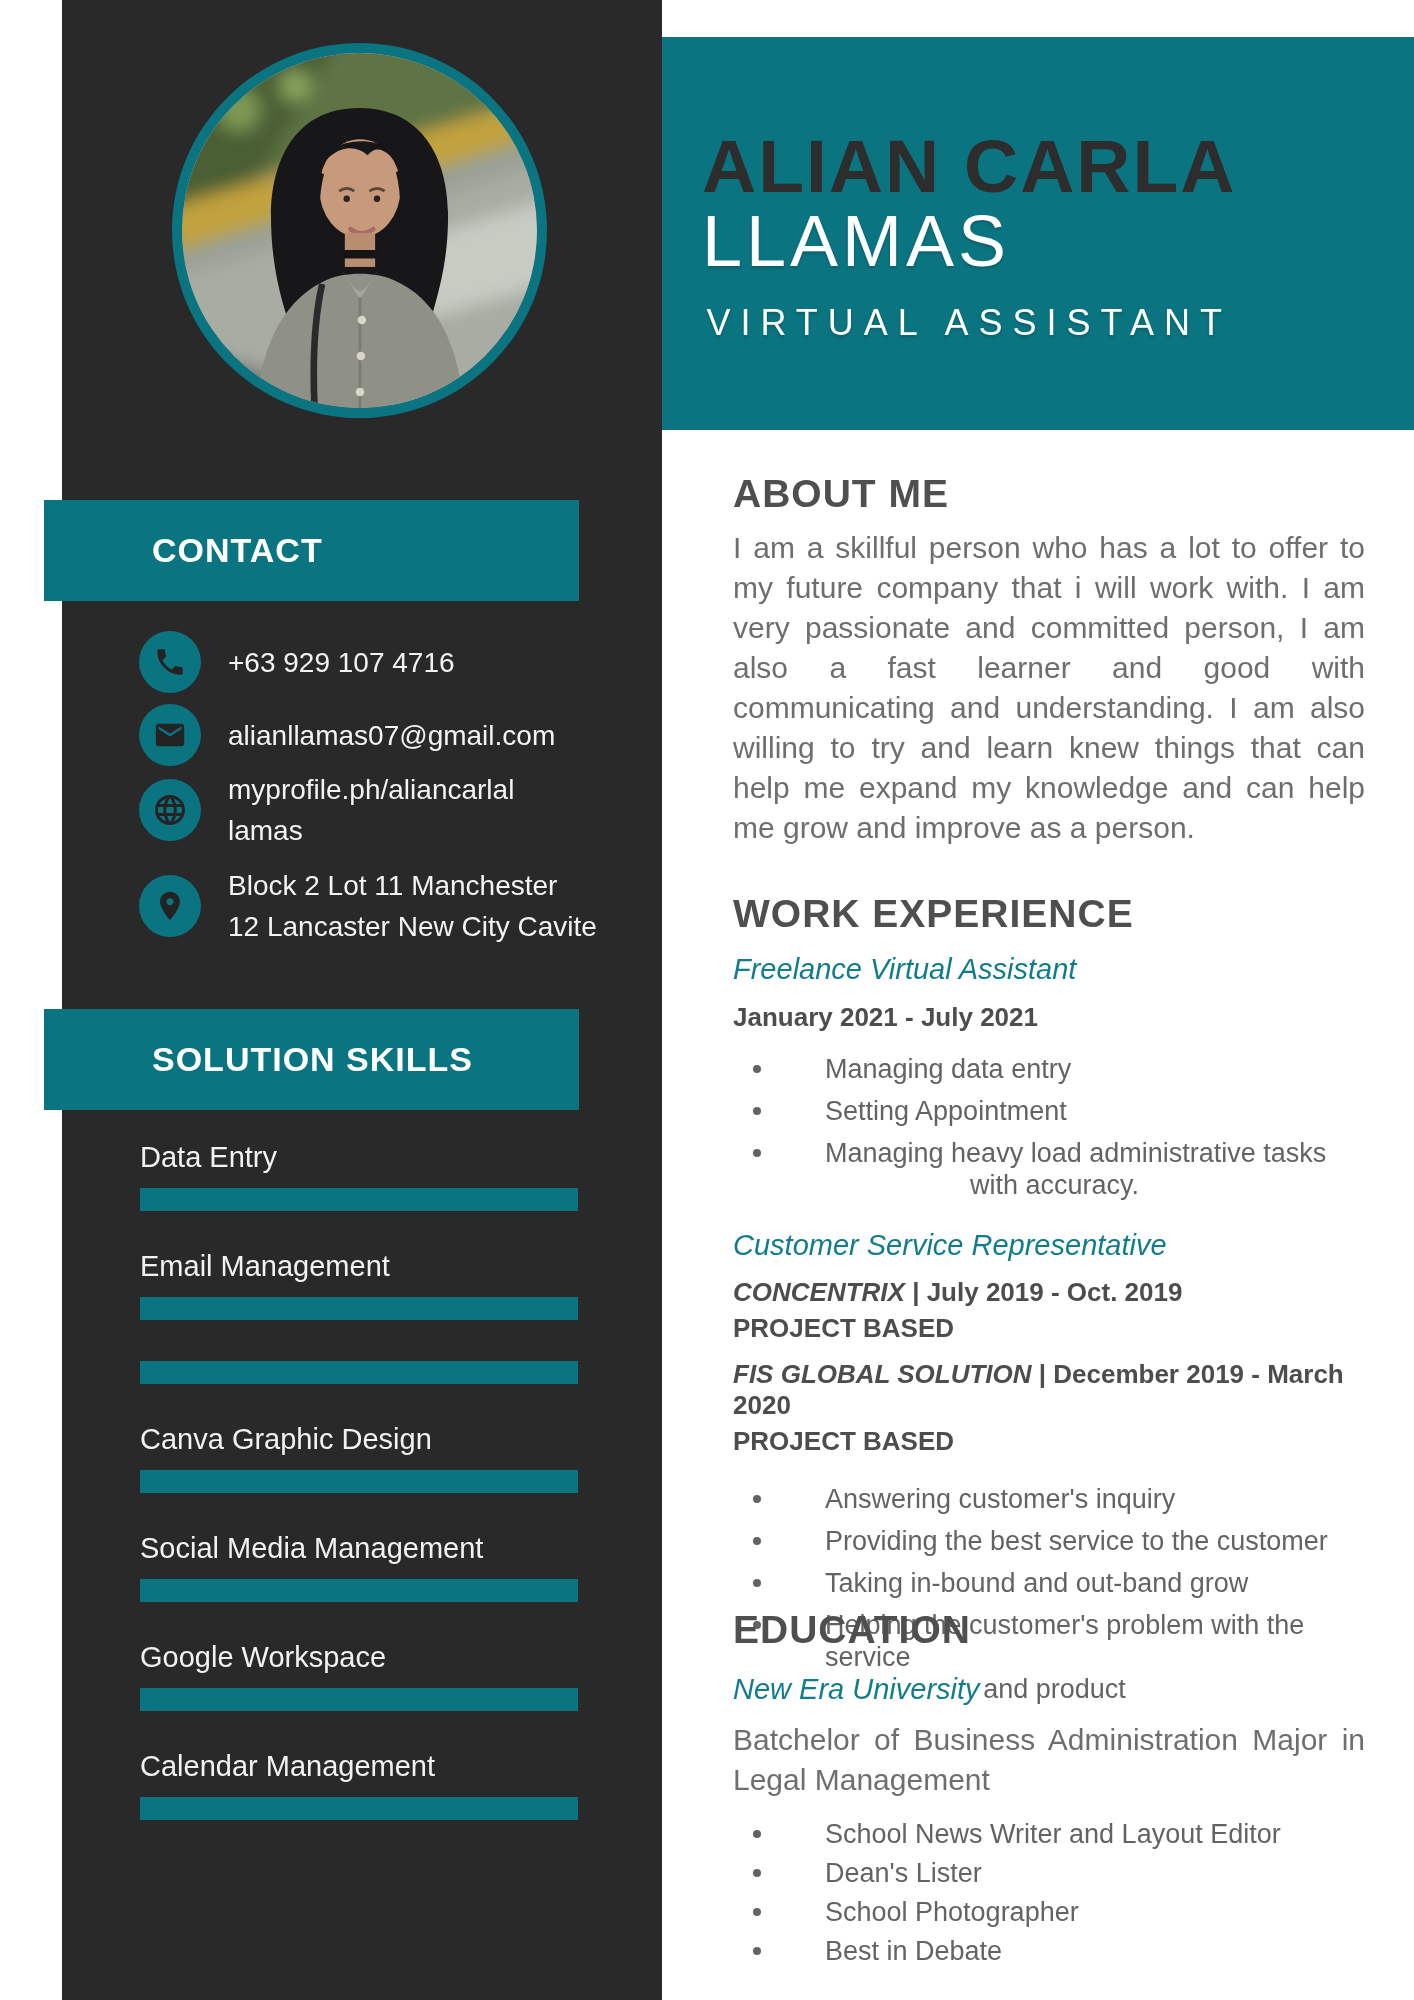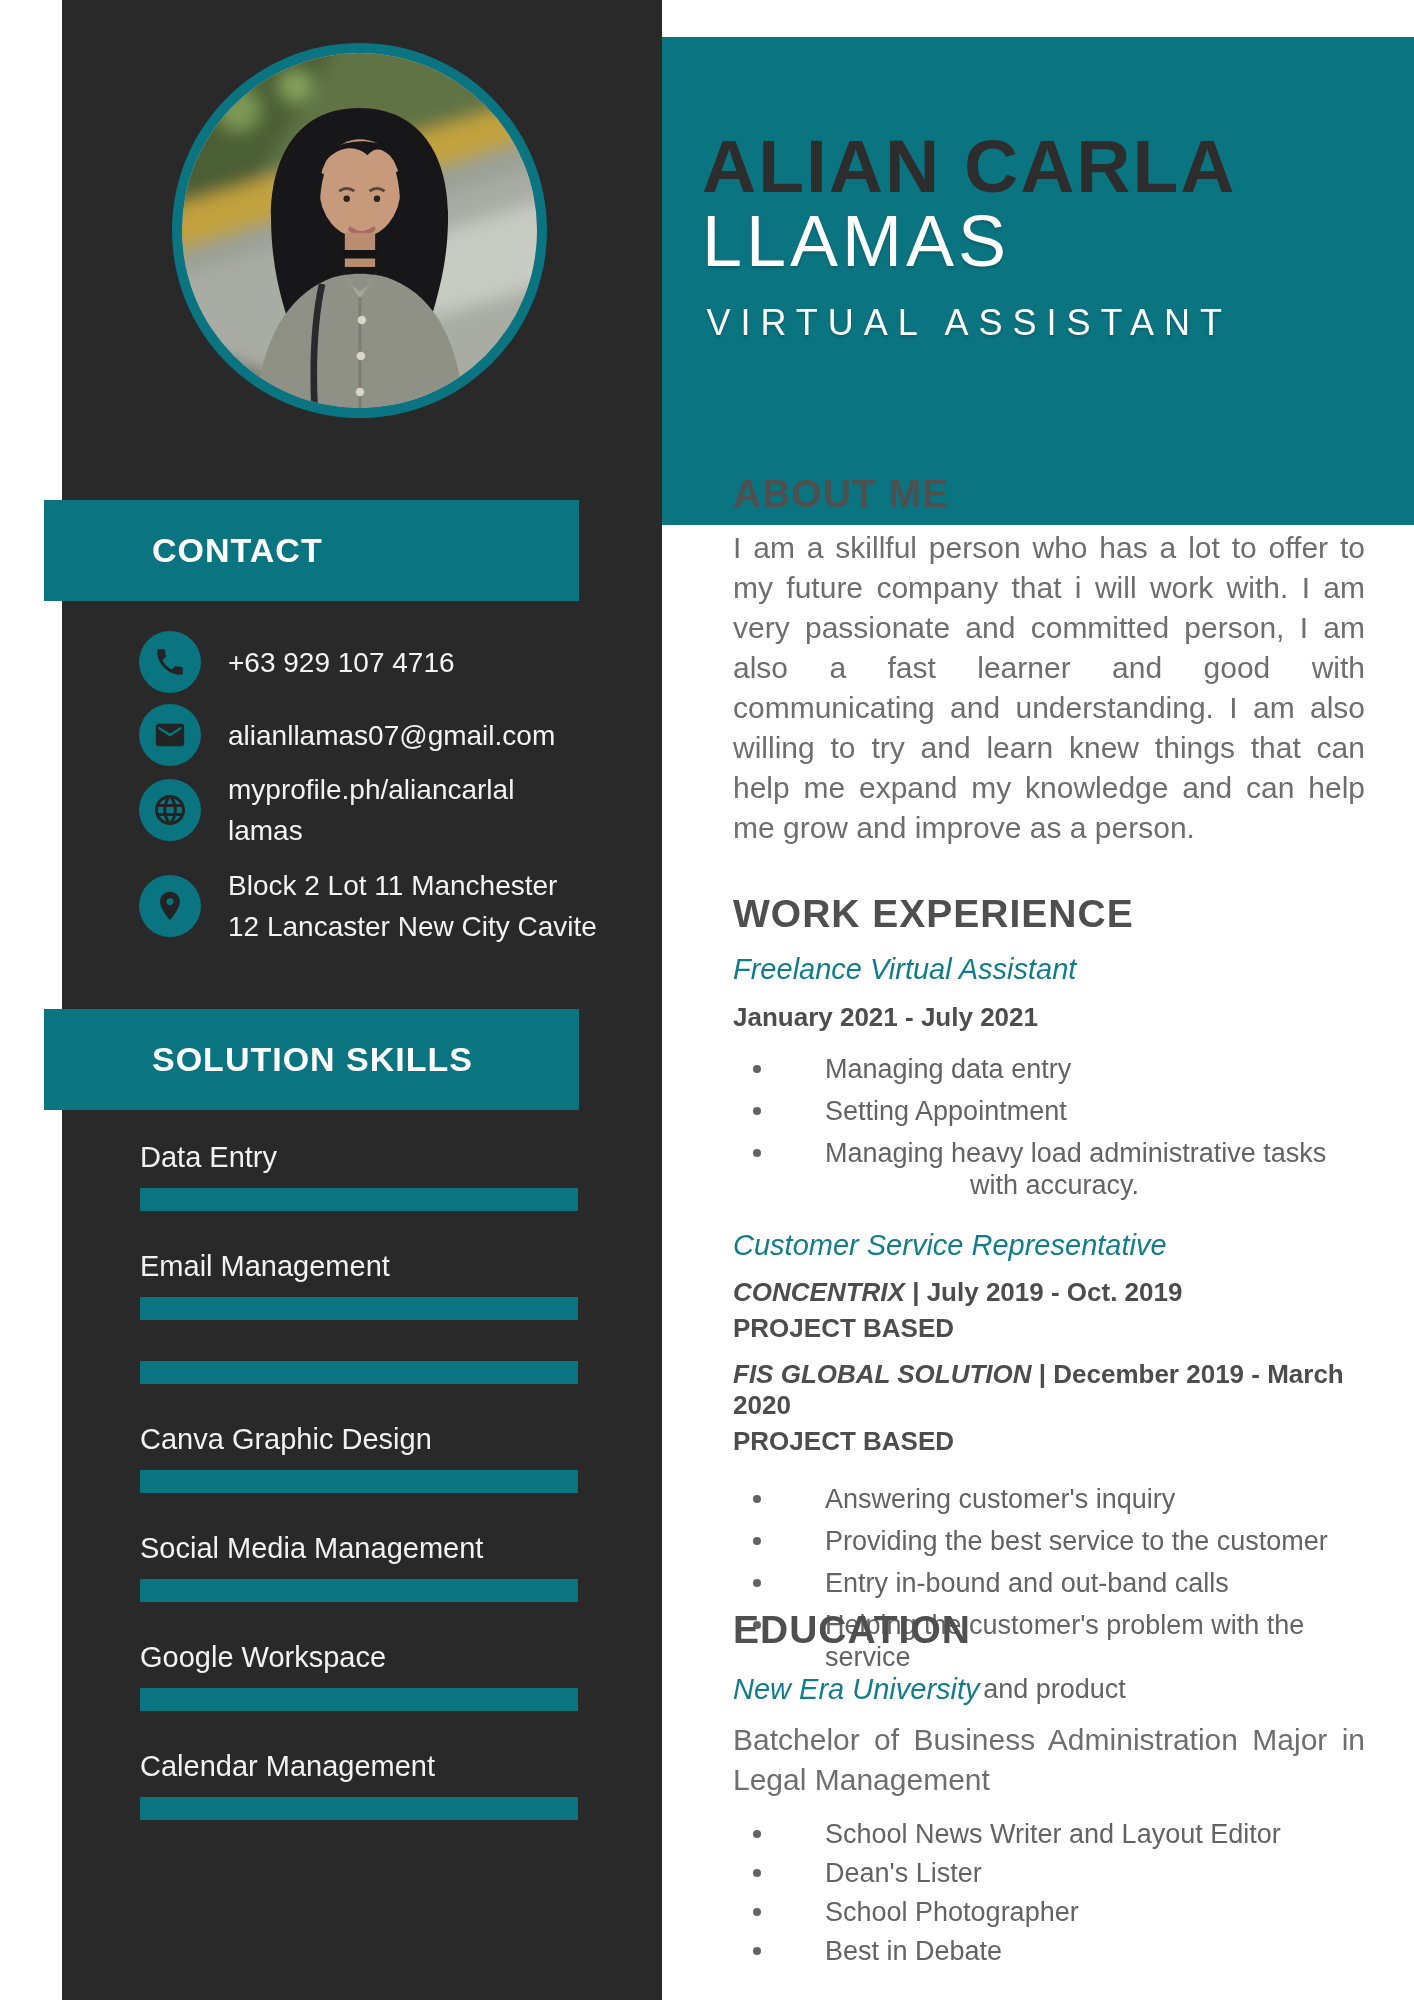--- a/index.html
+++ b/index.html
@@ -25,21 +25,21 @@
   .row-email{top:704px;}
   .row-web{top:769px;}
   .row-addr{top:865px;}
 
   .skills{position:absolute;left:78px;top:1143px;width:438px;}
   .skill{margin-bottom:41px;}
   .skill .s-label{color:#f2f2f2;font-size:29px;line-height:29px;margin-bottom:16px;}
   .skill .s-bar{height:23px;width:100%;background:#0a7480;}
 
   
-  .header-band{position:absolute;left:662px;top:37px;width:752px;height:488px;background:#0a7480;}
+  .header-band{position:absolute;left:662px;top:37px;width:752px;height:393px;background:#0a7480;}
   .name-block{position:absolute;left:40px;top:92px;}
   .name-top{font-size:75px;font-weight:800;color:#2d2d2d;letter-spacing:2px;line-height:1.0;}
   .name-bottom{font-size:72px;font-weight:300;color:#ffffff;letter-spacing:4px;line-height:1.05;
                text-shadow:0 2px 3px rgba(0,0,0,0.18);}
   .role{font-size:36px;color:#ffffff;letter-spacing:10px;margin-top:22px;
         text-shadow:0 2px 3px rgba(0,0,0,0.18);text-align:center;}
 
   
   .content{position:absolute;left:733px;width:632px;}
   .sec-about{top:472px;}
@@ -267,21 +267,21 @@
       </li>
       <li>
         <span class="dot"></span>
         <div class="btxt">
             <div>Providing the best service to the customer</div>
           </div>
       </li>
       <li>
         <span class="dot"></span>
         <div class="btxt">
-            <div>Entry in-bound and out-band calls</div>
+            <div>Taking in-bound and out-band grow</div>
           </div>
       </li>
       <li>
         <span class="dot"></span>
         <div class="btxt">
             <div>Helping the customer's problem with the service</div>
             <div class="bline2">and product</div>
           </div>
       </li>
     </ul>

